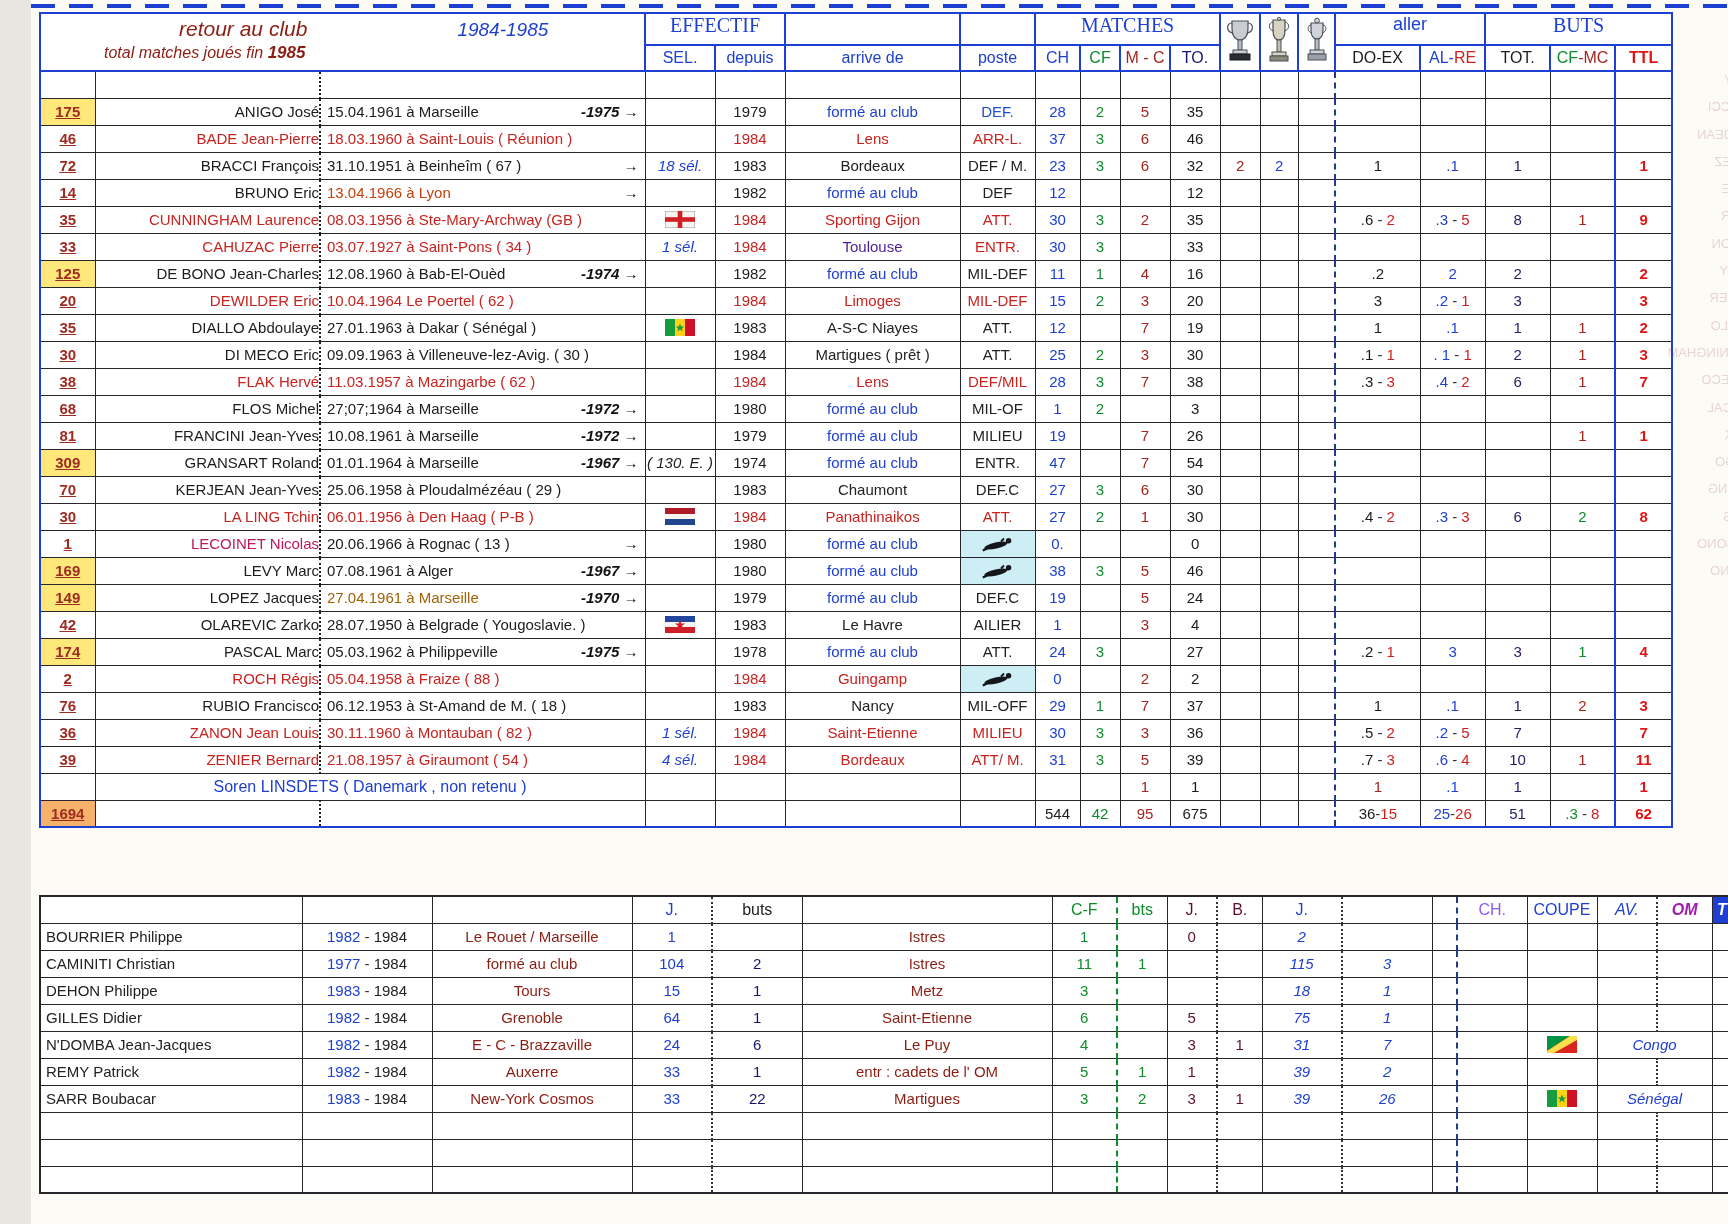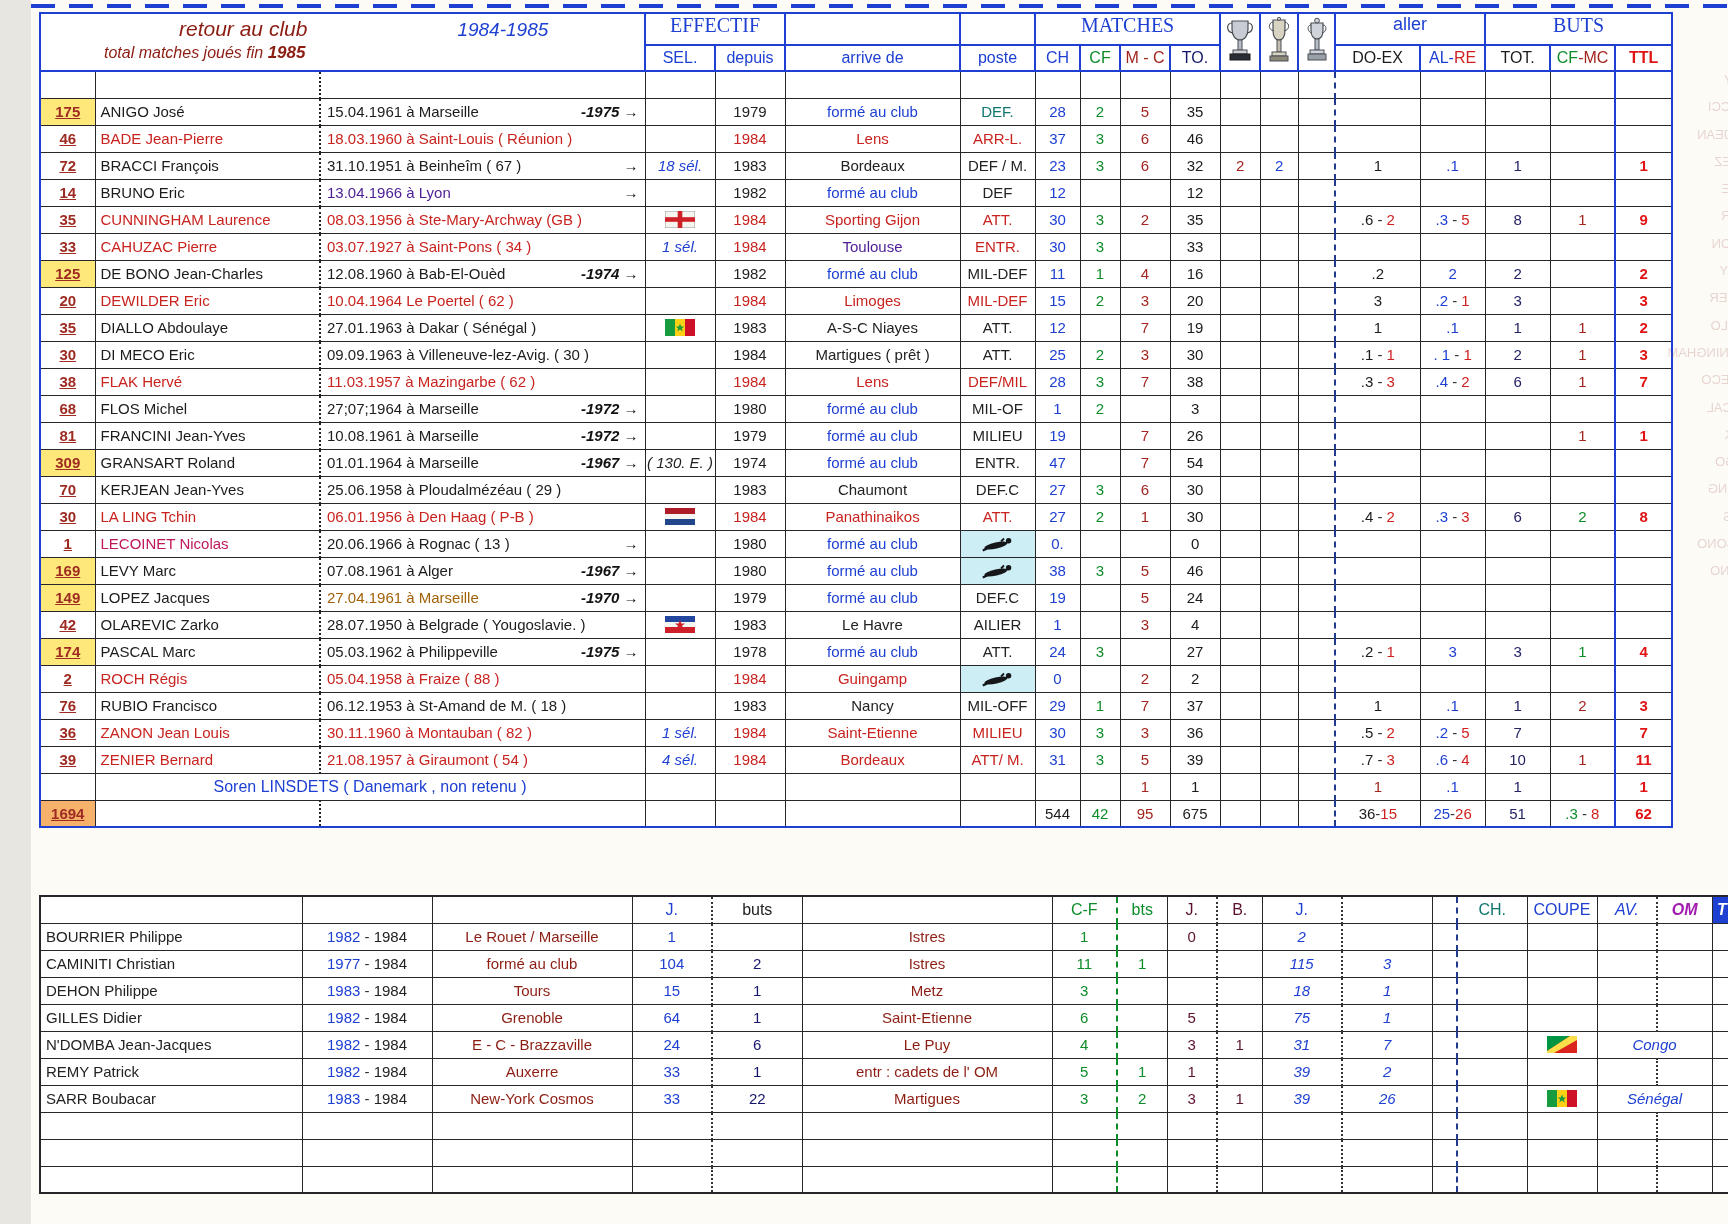--- a/index.html
+++ b/index.html
@@ -23,41 +23,41 @@
   .sec.aller{font-family:"Liberation Sans",sans-serif;font-size:18px;}
   .sub-row td{font-size:16px;color:#1d3fd2;height:26px;}
   .troph{background:#fff;padding:1px;}
   .troph.g{background:#cfe9da;}
   td.h-mc{color:#a2251f;} td.h-to{color:#15166b;} td.h-cf{color:#0d8c2a;}
   td.h-de{color:#1c1c1c;} td.h-tot{color:#1c1c1c;} td.h-ttl{color:#e01414;font-weight:bold;}
   td.blue-l{border-left:2px solid #1d3fd2;}
   
   td.num{color:#9e2b22;font-weight:bold;text-decoration:underline;}
   td.num.y{background:#ffe87a;} td.num.o{background:#f6b26b;}
-  td.name{text-align:left;padding-left:5px;}
+  td.name{text-align:right;padding-left:5px;}
   td.birth{border-left:2px dotted #222;text-align:left;padding-left:6px;}
   .bwrap{display:flex;justify-content:space-between;padding-right:6px;}
   .note{font-style:italic;font-weight:bold;color:#111;}
   td.sel{font-style:italic;color:#1d3fd2;}
   td.ch{color:#1d3fd2;} td.cf{color:#0d8c2a;} td.mc{color:#a2251f;} td.to{color:#1c1c1c;}
   td.t3d{border-right:2px dashed #223a8c;}
   td.tot{color:#232366;}
   td.ttl{color:#e01414;font-weight:bold;border-left:2px solid #1d3fd2;border-right:2px solid #1d3fd2;}
   td.gkbg{background:#cdeef5;}
   tr.extra td.span2{color:#1d3fd2;font-size:16px;}
   
   #departs{left:8px;top:895px;width:1712px;border:2px solid #26262b;}
   #departs thead td{font-size:16px;}
   .bh-dep{color:#1d3fd2;font-size:17px;}
   .bh-ca{color:#8c1d12;font-style:italic;}
   .bh-champ{color:#1d3fd2;} .bh-cd{color:#8c1d12;} .bh-cdf{color:#0d8c2a;}
   .bh-aut{color:#5c1030;} .bh-tb{color:#15166b;} .bh-tro{color:#1d3fd2;}
   .bh-sel{color:#15166b;}
   .bh-j{color:#1d3fd2;} .bh-buts{color:#222;} .bh-cf{color:#0d8c2a;} .bh-bts{color:#0d8c2a;}
-  .bh-j2{color:#5c1030;} .bh-ch{color:#0f766e;} .bh-coupe{color:#1d3fd2;}
+  .bh-j2{color:#5c1030;} .bh-ch{color:#8b5cf6;} .bh-coupe{color:#1d3fd2;}
   .bh-av{color:#1d3fd2;font-style:italic;} .bh-om{color:#a21caf;font-style:italic;font-weight:bold;font-size:17px;}
   .bh-ttl{color:#fff;background:#1d3fd2;font-style:italic;font-weight:bold;}
   #departs td.nm{text-align:left;padding-left:5px;}
   td.dj{color:#1d3fd2;} td.dbu{color:#15166b;} td.dcd{color:#8c1d12;}
   td.dca{color:#8c1d12;} td.dcf{color:#0d8c2a;} td.dbt{color:#0d8c2a;}
   td.daj{color:#5c1030;} td.dab{color:#5c1030;}
   td.dtj{color:#1d3fd2;font-style:italic;} td.dtb{color:#1d3fd2;font-style:italic;}
   td.dco{color:#1d3fd2;font-style:italic;}
   td.dst{color:#1d3fd2;}
   td.dotr{border-right:2px dotted #333;} td.dashg{border-right:2px dashed #0d8c2a;}
@@ -189,21 +189,21 @@
           <td class="name"><span style="color:#1c1c1c">ANIGO José</span></td>
           <td class="birth">
             <div class="bwrap">
               <span style="color:#1c1c1c">15.04.1961 à Marseille</span>
               <span class="note">-1975 →</span>
             </div>
           </td>
           <td class="sel"></td>
           <td class=""><span style="color:#222">1979</span></td>
           <td class=""><span style="color:#1d3fd2">formé au club</span></td>
-          <td class=""><span style="color:#0f766e">DEF.</span></td>
+          <td class=""><span style="color:#1d4ed8">DEF.</span></td>
           <td class="ch">28</td>
           <td class="cf">2</td>
           <td class="mc">5</td>
           <td class="to">35</td>
           <td class="mc"></td>
           <td class="ch"></td>
           <td class="t3d"></td>
           <td class=""></td>
           <td class=""></td>
           <td class="tot"></td>
@@ -259,21 +259,21 @@
           <td class=""><span style="color:#1d3fd2">.1</span></td>
           <td class="tot">1</td>
           <td class=""><span style="color:#a2251f"></span></td>
           <td class="ttl">1</td>
         </tr>
         <tr>
           <td class="num">14</td>
           <td class="name"><span style="color:#1c1c1c">BRUNO Eric</span></td>
           <td class="birth">
             <div class="bwrap">
-              <span style="color:#4c1d95">13.04.1966 à Lyon</span>
+              <span style="color:#c2410c">13.04.1966 à Lyon</span>
               <span class="note">→</span>
             </div>
           </td>
           <td class="sel"></td>
           <td class=""><span style="color:#222">1982</span></td>
           <td class=""><span style="color:#1d3fd2">formé au club</span></td>
           <td class=""><span style="color:#222">DEF</span></td>
           <td class="ch">12</td>
           <td class="cf"></td>
           <td class="mc"></td>

